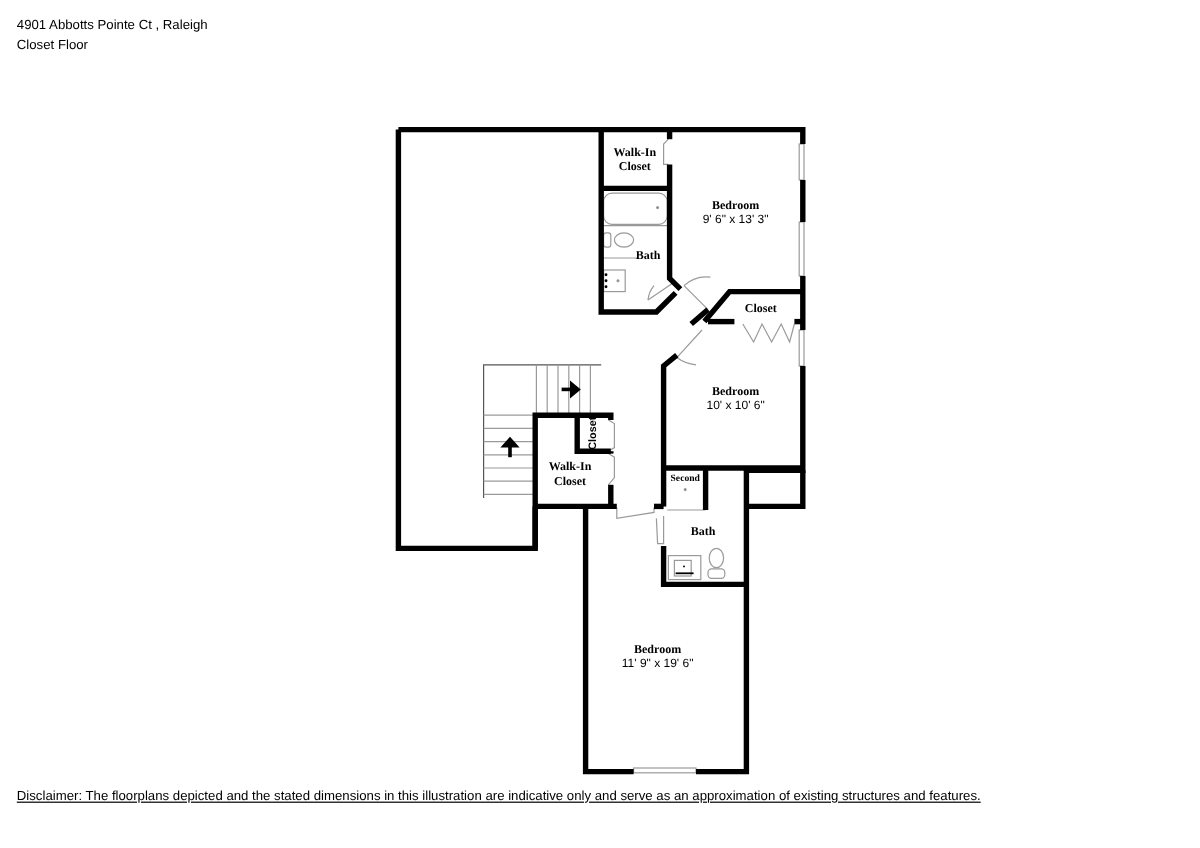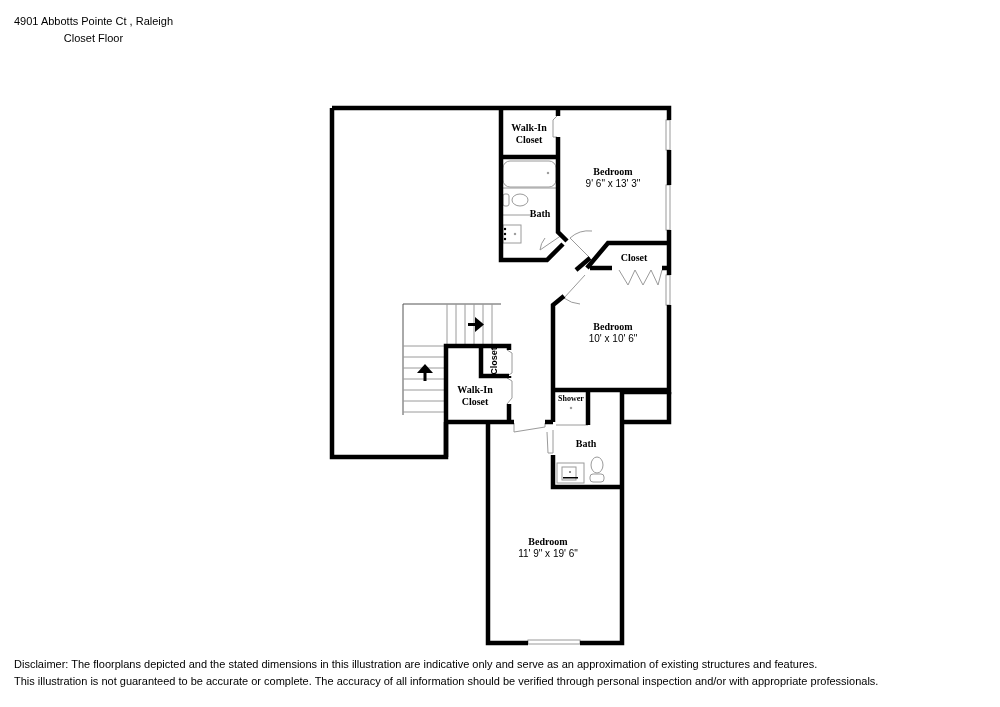--- a/index.html
+++ b/index.html
@@ -1,24 +1,24 @@
 <!DOCTYPE html>
 <html><head>
   <meta charset="utf-8">
   <style>
     html, body { margin: 0; padding: 0; background: #ffffff; }
     body { width: 1000px; height: 707px; position: relative; overflow: hidden; font-family: "Liberation Sans", sans-serif; color: #000; }
-    .header { position: absolute; left: 14px; top: 13px; font-size: 11px; line-height: 17px; text-align: center; }
+    .header { position: absolute; left: 14px; top: 13px; font-size: 11px; line-height: 17px; }
     .header div { white-space: nowrap; }
     .plan { position: absolute; left: 0; top: 0; width: 1000px; height: 707px; }
     .room-label { position: absolute; text-align: center; font-size: 10px; line-height: 12px; transform: translate(-50%, -50%); white-space: nowrap; }
     .room-label .name { font-weight: bold; font-family: Liberation Serif, serif; }
     .room-label .dim { font-weight: normal; }
     .rot { transform: translate(-50%, -50%) rotate(-90deg); font-weight: bold; font-size: 9px; }
-    .disclaimer { position: absolute; left: 14px; top: 656px; font-size: 11px; line-height: 17px; white-space: nowrap; }
+    .disclaimer { position: absolute; left: 14px; top: 656px; font-size: 11px; line-height: 17px; white-space: nowrap; text-decoration: underline; }
   </style>
 </head>
 <body>
 
 <div class="header">
   <div>4901 Abbotts Pointe Ct , Raleigh</div>
   <div>Closet Floor</div>
 </div>
 
 <svg class="plan" width="1000" height="707" viewBox="0 0 1000 707" xmlns="http://www.w3.org/2000/svg">
@@ -175,26 +175,25 @@
   <div class="dim">10' x 10' 6"</div>
 </div>
 <div class="room-label rot" style="left:494px; top:361px;">
   <span>Closet</span>
 </div>
 <div class="room-label" style="left:475px; top:396px;">
   <div class="name">Walk-In</div>
   <div class="name">Closet</div>
 </div>
 <div class="room-label" style="left:571px; top:399px; font-size:8px;">
-  <div class="name">Shower</div>
+  <div class="name">Second</div>
 </div>
 <div class="room-label" style="left:586px; top:444px;">
   <div class="name">Bath</div>
 </div>
 <div class="room-label" style="left:548px; top:548px;">
   <div class="name">Bedroom</div>
   <div class="dim">11' 9" x 19' 6"</div>
 </div>
 
 <div class="disclaimer">
   <div>Disclaimer: The floorplans depicted and the stated dimensions in this illustration are indicative only and serve as an approximation of existing structures and features.</div>
-  <div>This illustration is not guaranteed to be accurate or complete. The accuracy of all information should be verified through personal inspection and/or with appropriate professionals.</div>
 </div>
 
 </body></html>

